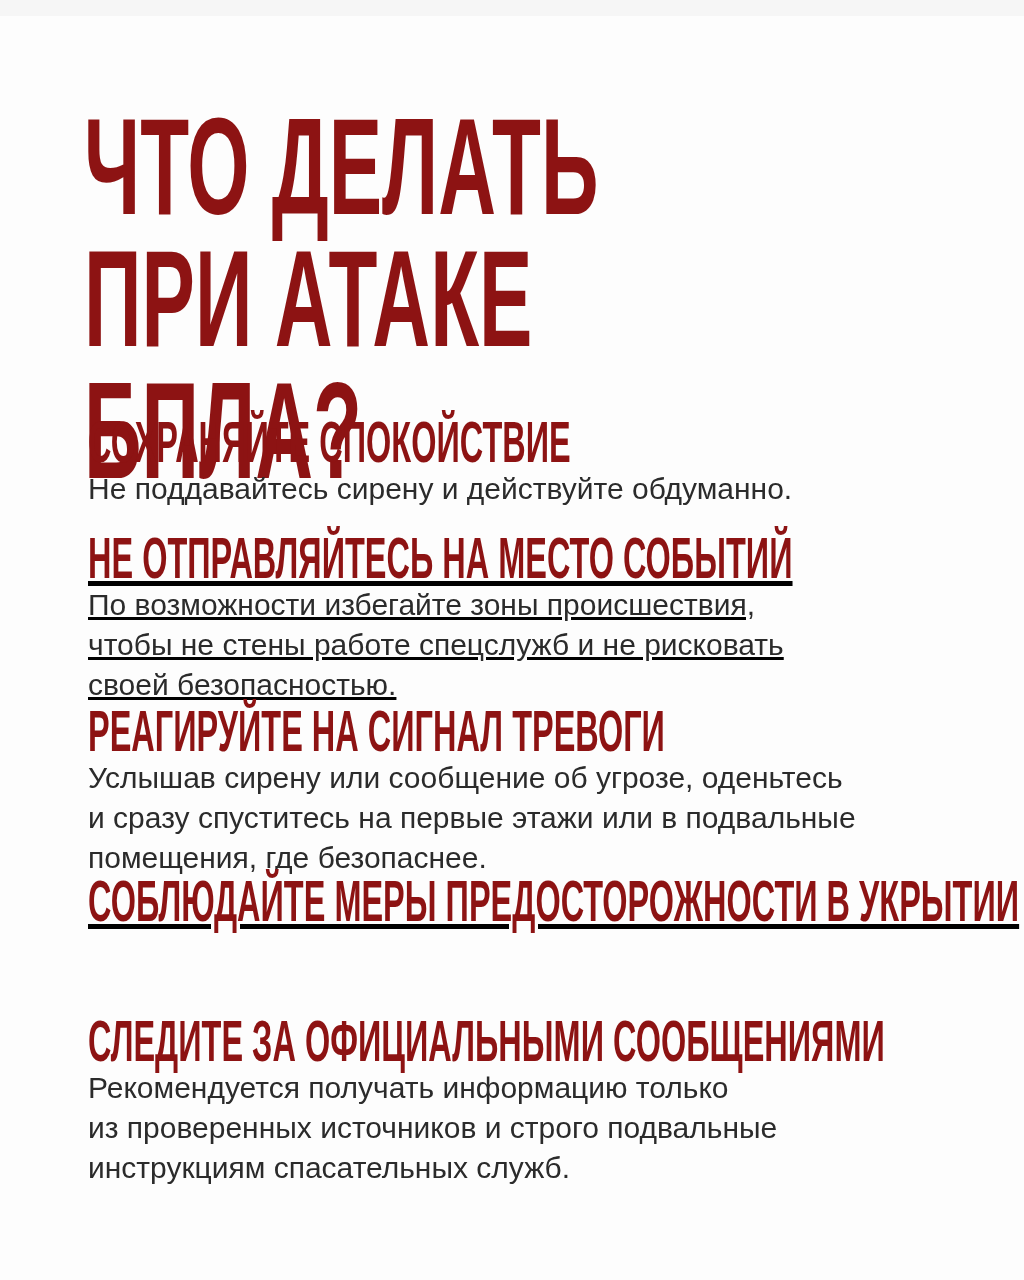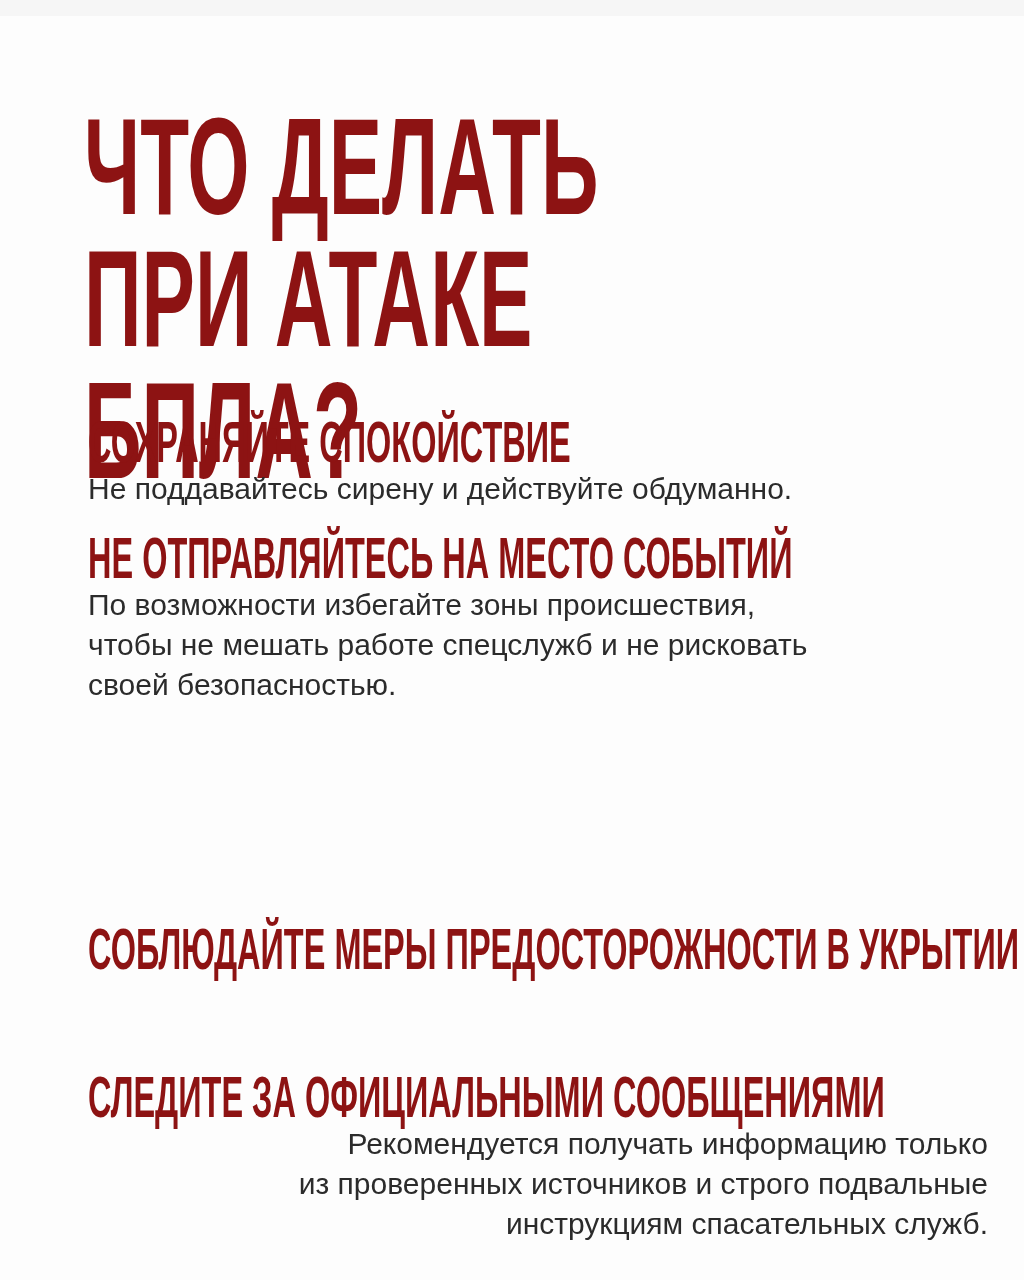--- a/index.html
+++ b/index.html
@@ -44,24 +44,24 @@
     transform-origin: 0 50%;
   }
   .section p {
     margin: 0;
     font-size: 30px;
     line-height: 40px;
     color: #2b2b2b;
     white-space: pre-line;
   }
   .s1 { top: 401px; }
-  .s2 { top: 517px; }
+  .s2 { top: 517px; text-decoration: underline; }
   .s3 { top: 690px; }
-  .s4 { top: 908px; }
-  .s5 { top: 1056px; text-align: right; }
+  .s4 { top: 860px; text-decoration: underline; }
+  .s5 { top: 1000px; }
   .logo {
     position: absolute;
     right: 24px; top: 1218px;
     font-size: 42px;
     line-height: 50px;
     letter-spacing: 1px;
     color: #2e2e2e;
   }
 </style>
 </head>
@@ -73,24 +73,30 @@
 ПРИ АТАКЕ БПЛА?</h1>
 
   <div class="section s1">
     <h2>СОХРАНЯЙТЕ СПОКОЙСТВИЕ</h2>
     <p>Не поддавайтесь сирену и действуйте обдуманно.</p>
   </div>
 
   <div class="section s2">
     <h2>НЕ ОТПРАВЛЯЙТЕСЬ НА МЕСТО СОБЫТИЙ</h2>
     <p>По возможности избегайте зоны происшествия,
-чтобы не мешать работе спецслужб и не рисковать
+чтобы не стены работе спецслужб и не рисковать
 своей безопасностью.</p>
   </div>
 
+  <div class="section s3">
+    <h2>РЕАГИРУЙТЕ НА СИГНАЛ ТРЕВОГИ</h2>
+    <p>Услышав сирену или сообщение об угрозе, оденьтесь
+и сразу спуститесь на первые этажи или в подвальные
+помещения, где безопаснее.</p>
+  </div>
 
   <div class="section s4">
     <h2>СОБЛЮДАЙТЕ МЕРЫ ПРЕДОСТОРОЖНОСТИ В УКРЫТИИ</h2>
   </div>
 
   <div class="section s5">
     <h2>СЛЕДИТЕ ЗА ОФИЦИАЛЬНЫМИ СООБЩЕНИЯМИ</h2>
     <p>Рекомендуется получать информацию только
 из проверенных источников и строго подвальные
 инструкциям спасательных служб.</p>

